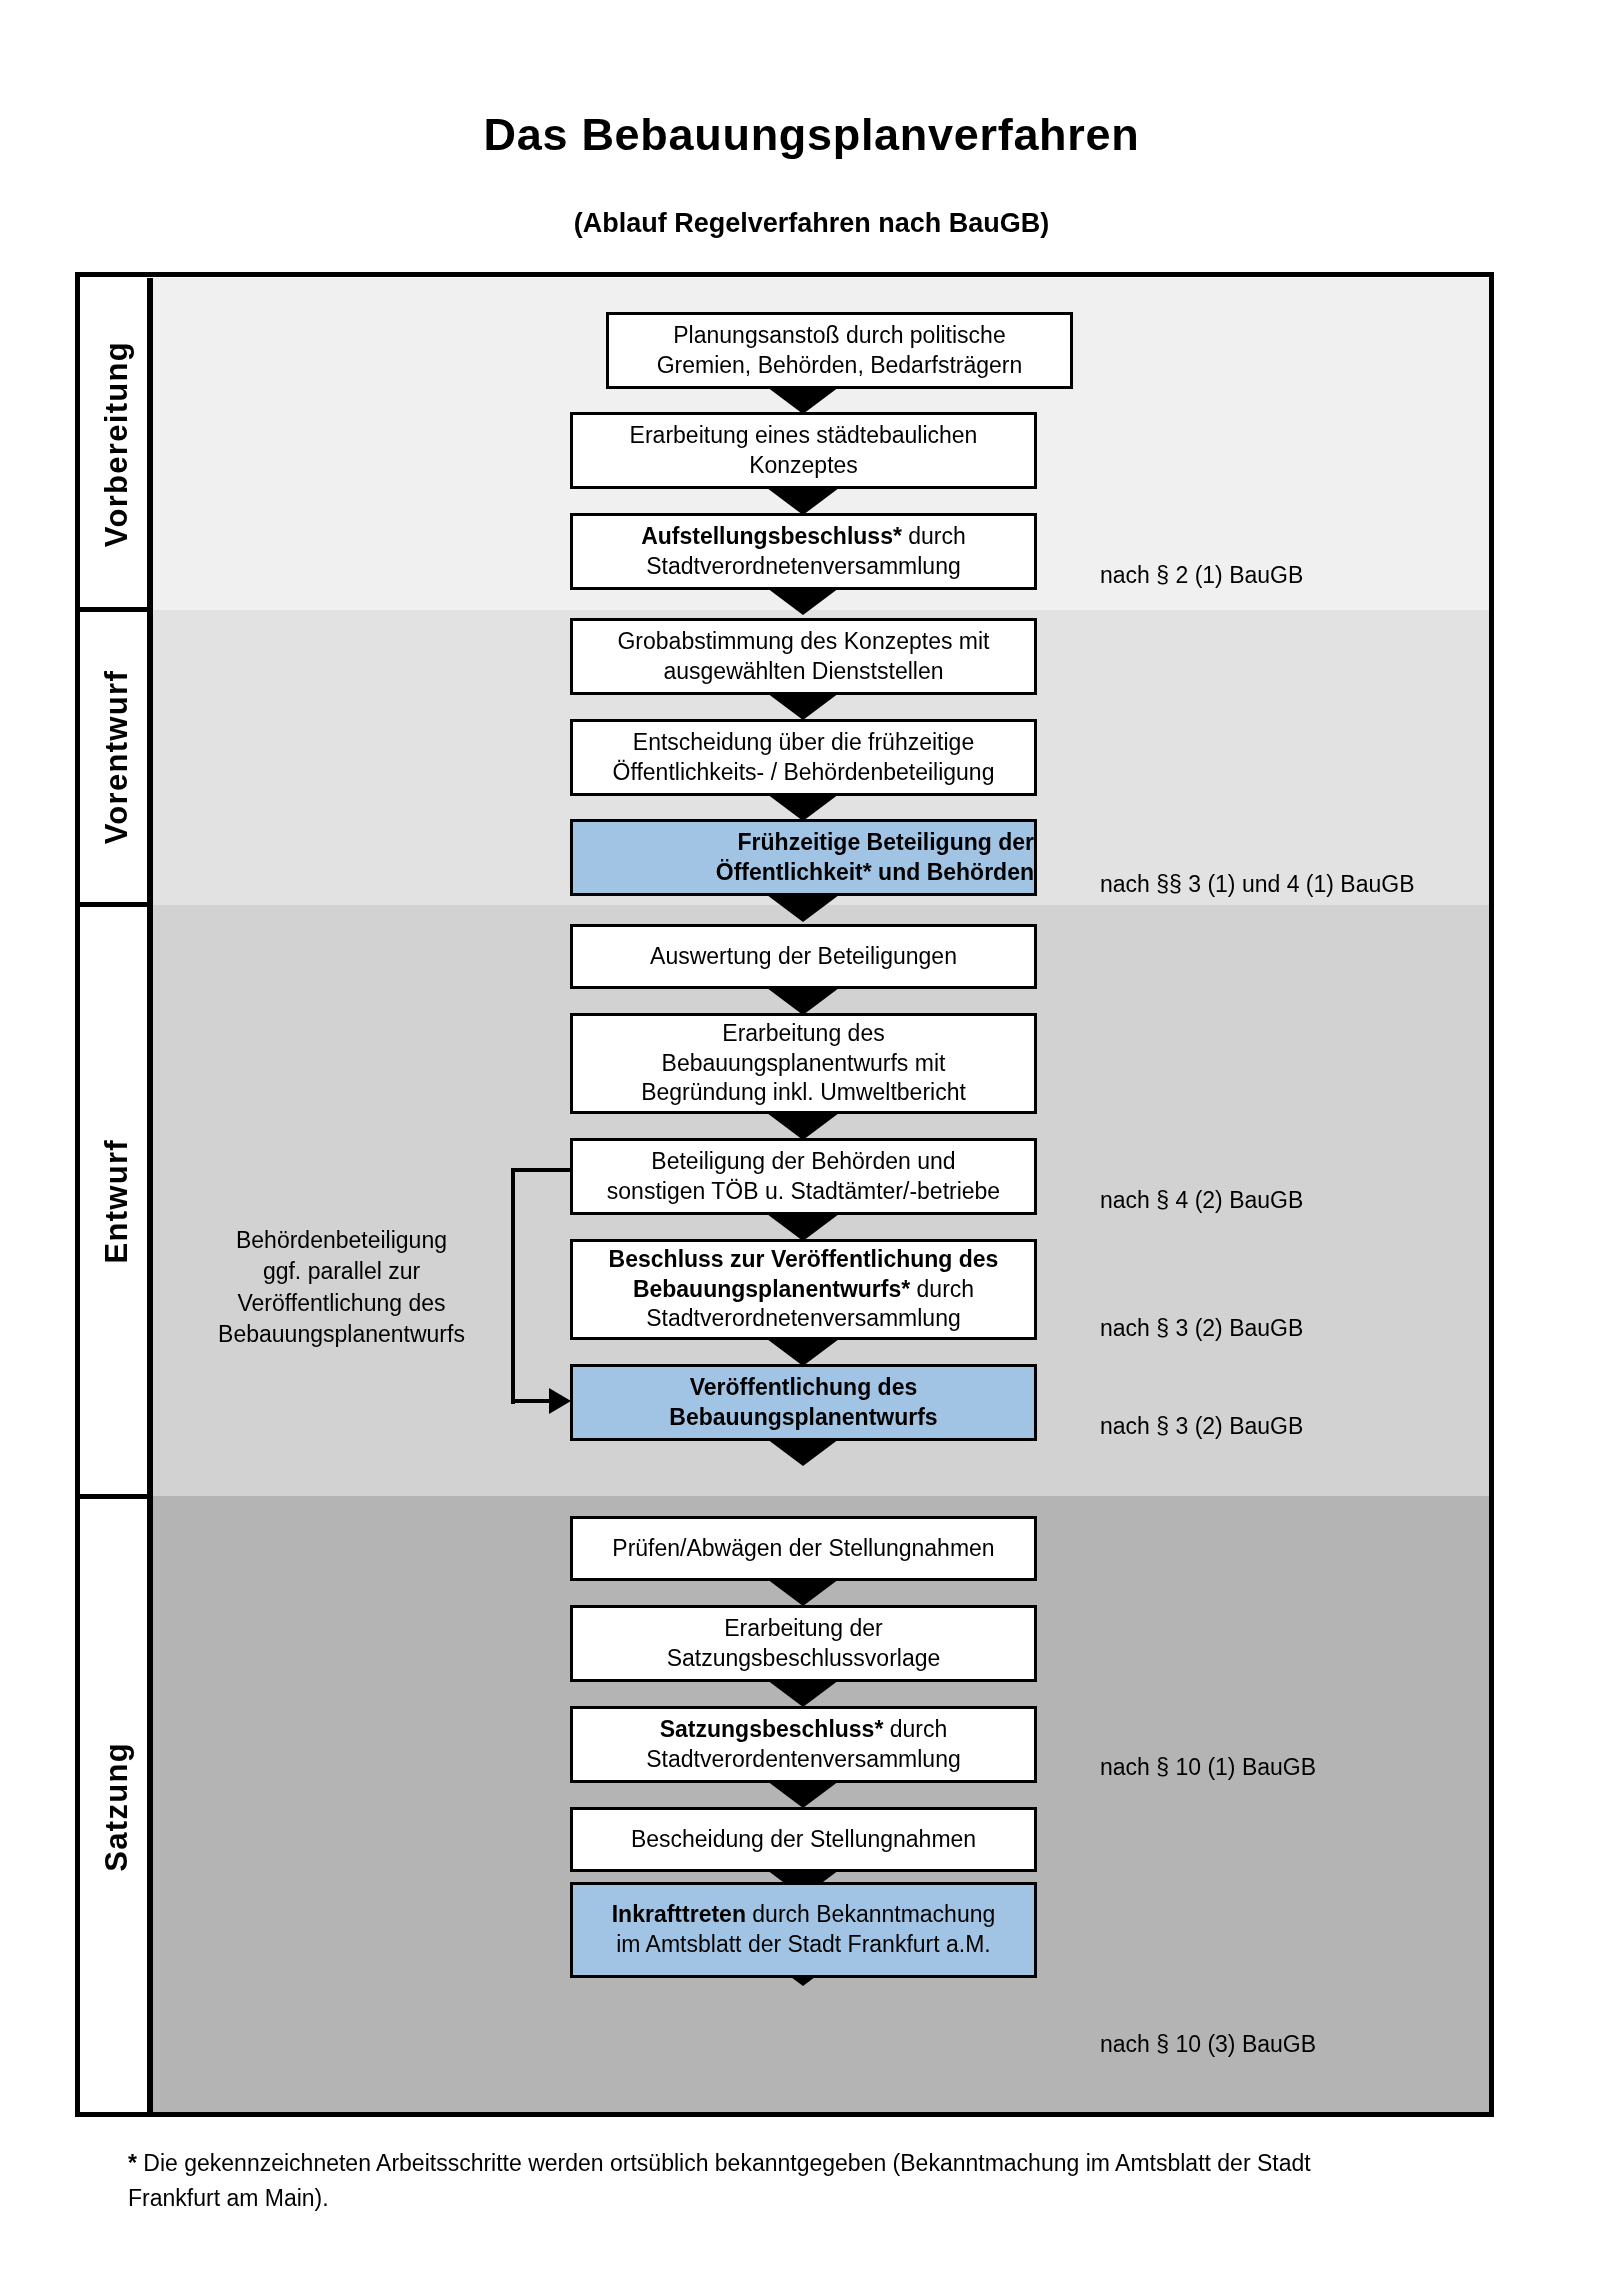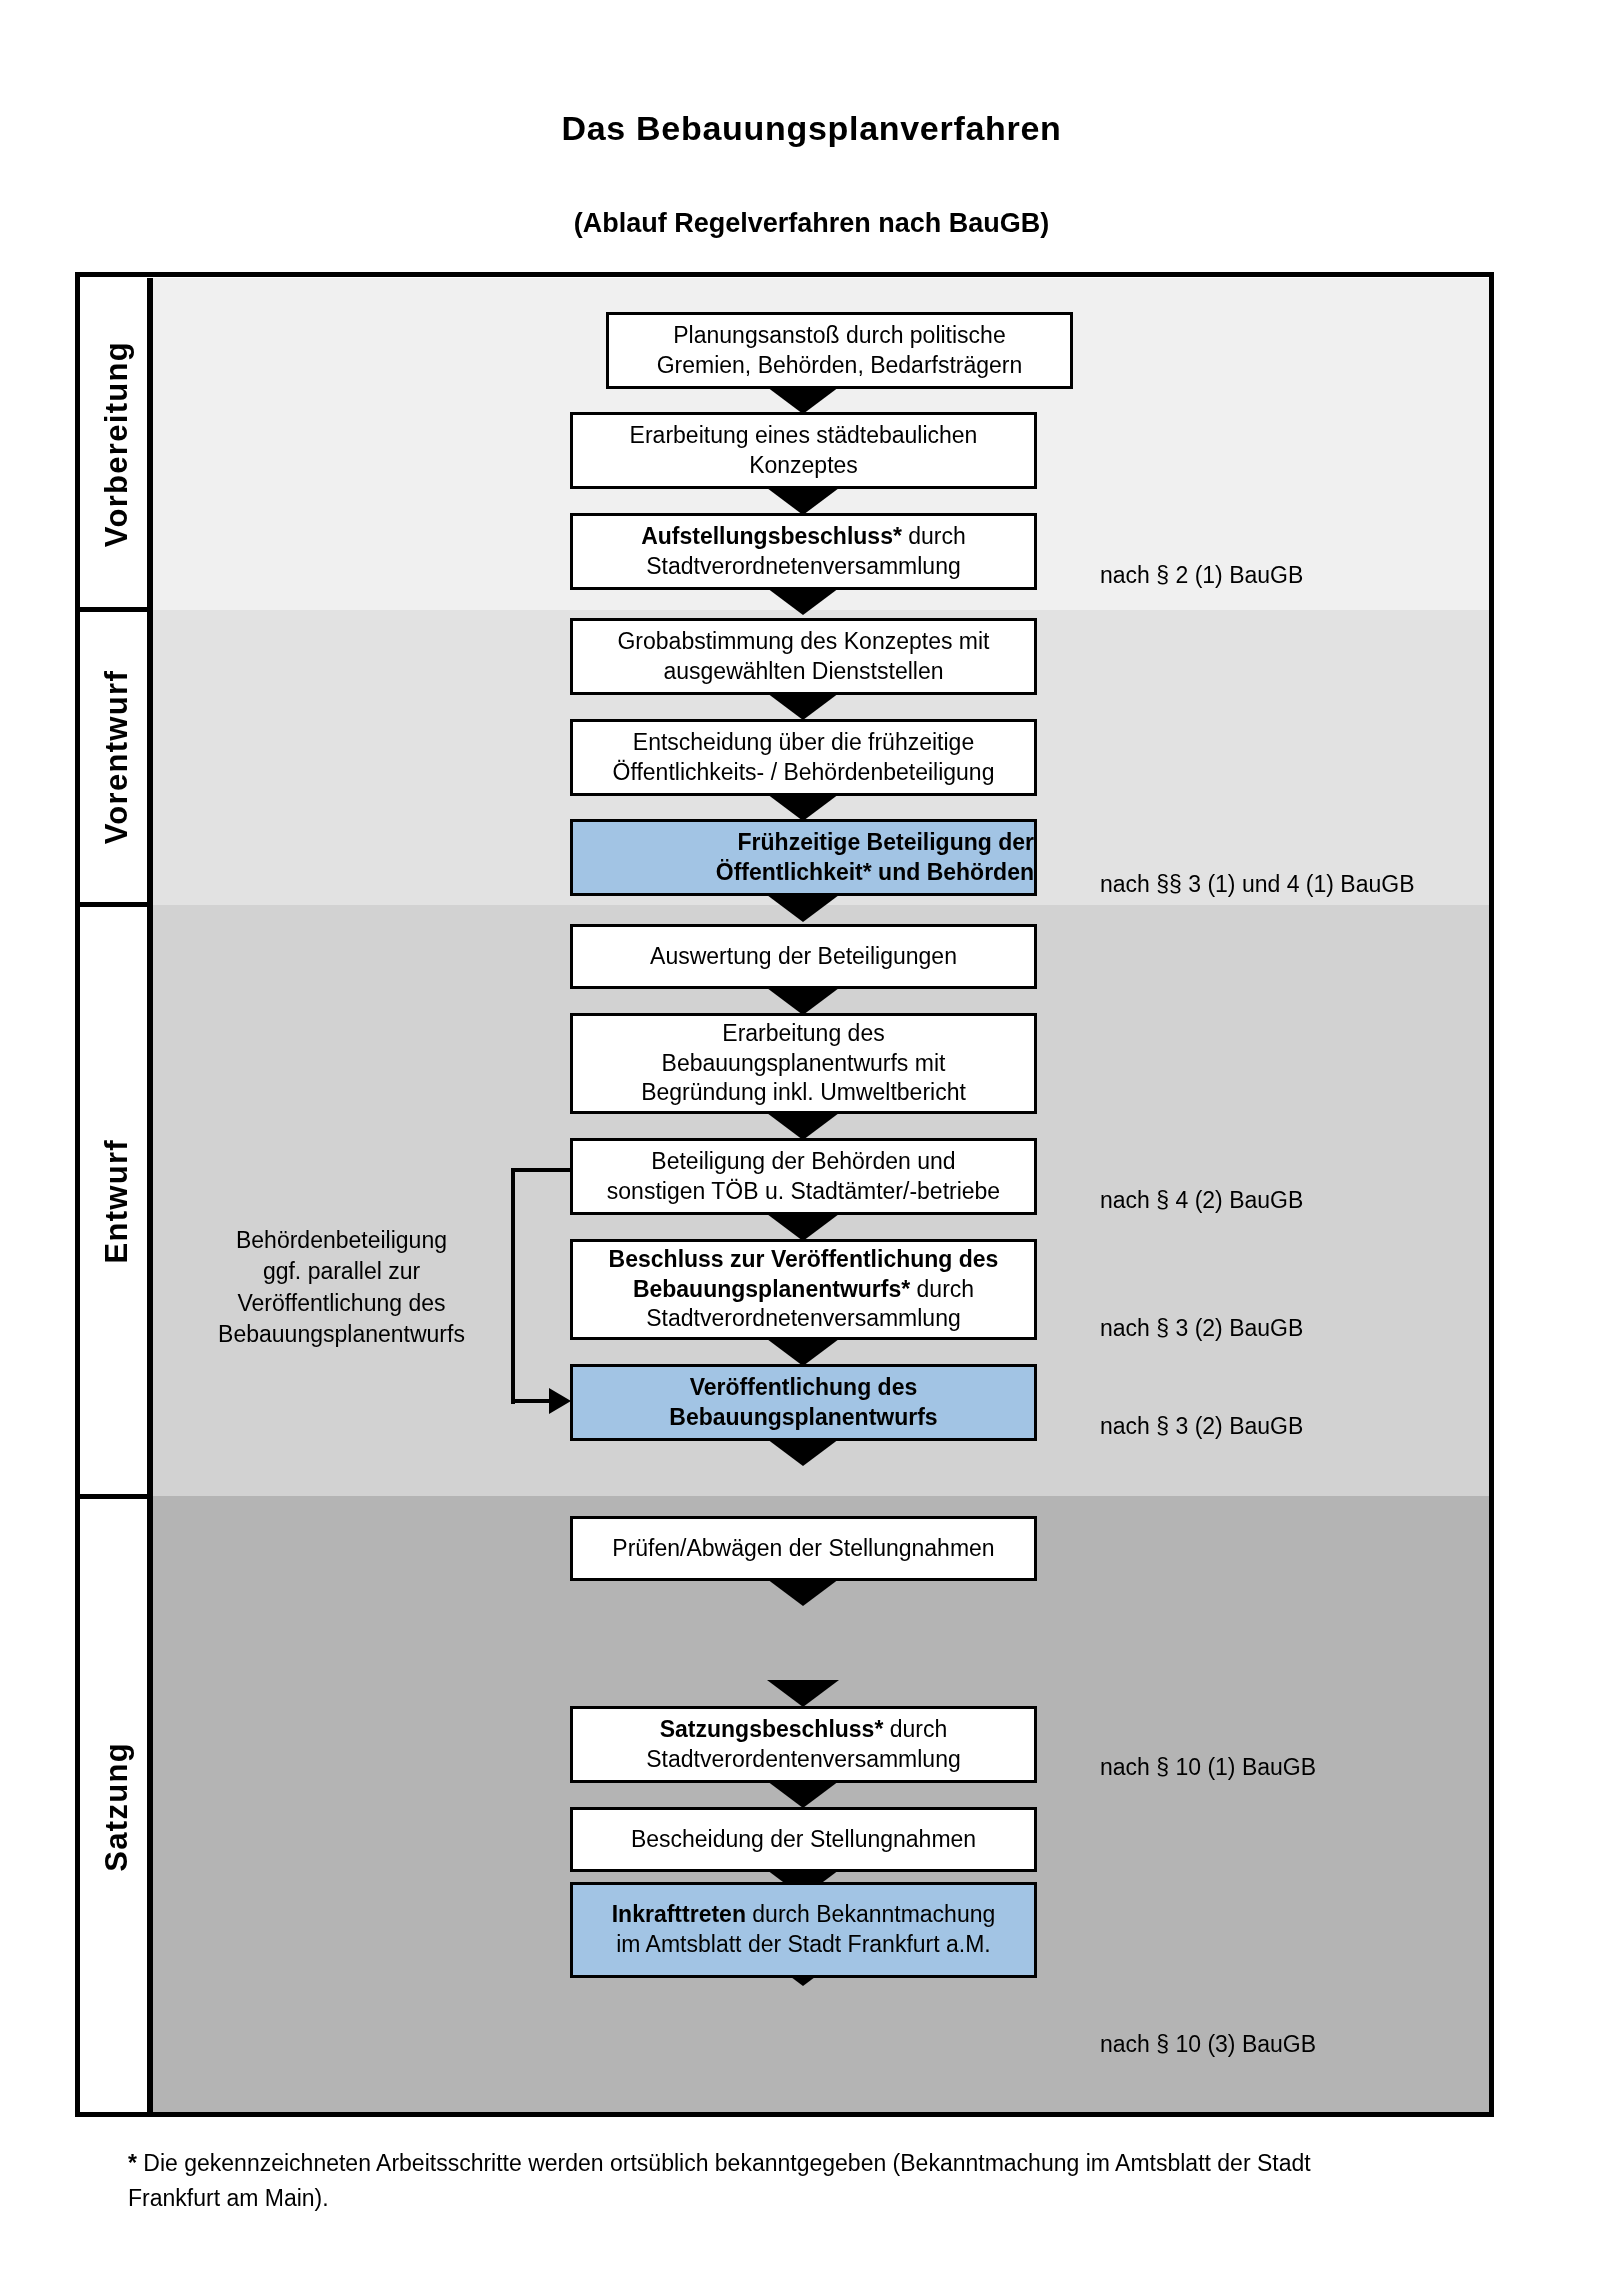--- a/index.html
+++ b/index.html
@@ -1,20 +1,20 @@
 <!DOCTYPE html>
 <html style="font-size:10.5px"><head>
 <meta charset="utf-8">
 <style>
   html,body{margin:0;padding:0;background:#fff;}
   .page{position:relative;width:1623px;height:2295px;background:#ffffff;
         font-family:"Liberation Sans",sans-serif;color:#000;overflow:hidden;}
 
   .title{position:absolute;top:109px;left:0;width:100%;text-align:center;
-         font-size:34px;font-weight:bold;letter-spacing:0.7px;}
+         font-size:45px;font-weight:bold;letter-spacing:0.7px;}
   .subtitle{position:absolute;top:208px;left:0;width:100%;text-align:center;
             font-size:27px;font-weight:bold;}
 
   
   .frame{position:absolute;left:75px;top:272px;width:1419px;height:1845px;
          border:5.2px solid #000;box-sizing:border-box;pointer-events:none;z-index:9;}
 
   
   .band{position:absolute;left:153px;width:1341px;z-index:0;}
   .band1{top:278px;height:333px;}
@@ -176,20 +176,24 @@
       <div><span class="b">Bebauungsplanentwurfs*</span><span> durch</span></div>
       <div><span>Stadtverordnetenversammlung</span></div>
     </div>
   <div class="fbox bx11" style="background: rgb(162, 196, 228);">
       <div><span class="b">Veröffentlichung des</span></div>
       <div><span class="b">Bebauungsplanentwurfs</span></div>
     </div>
   <div class="fbox bx12">
       <div><span>Prüfen/Abwägen der Stellungnahmen</span></div>
     </div>
+  <div class="fbox bx13">
+      <div><span>Erarbeitung der</span></div>
+      <div><span>Satzungsbeschlussvorlage</span></div>
+    </div>
   <div class="fbox bx14">
       <div><span class="b">Satzungsbeschluss*</span><span> durch</span></div>
       <div><span>Stadtverordentenversammlung</span></div>
     </div>
   <div class="fbox bx15">
       <div><span>Bescheidung der Stellungnahmen</span></div>
     </div>
   <div class="fbox bx16">
       <div><span>ggf. Genehmigungsverfahren</span></div>
     </div>

